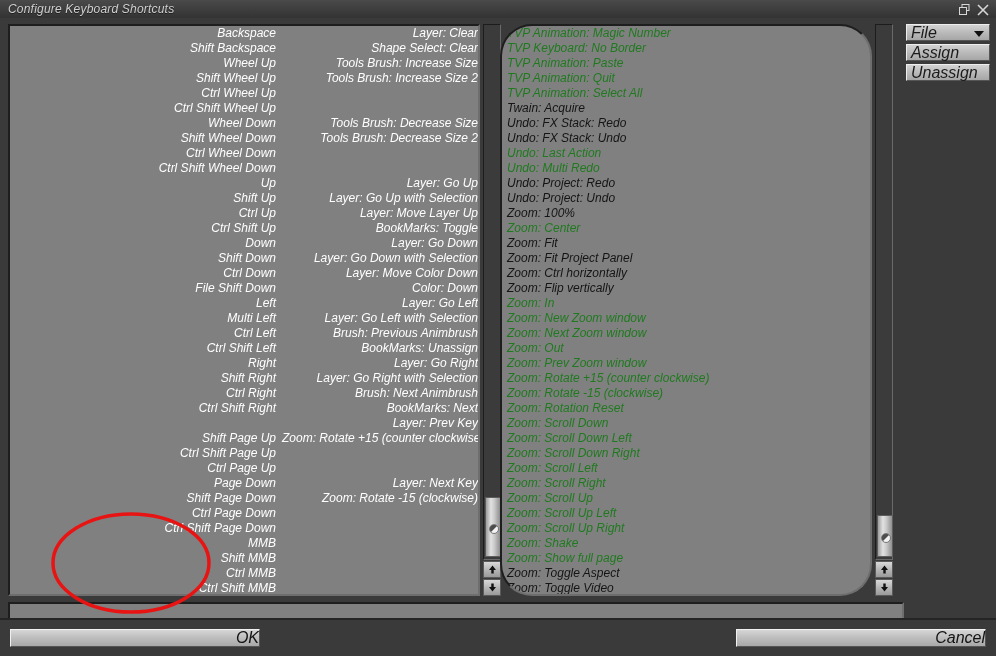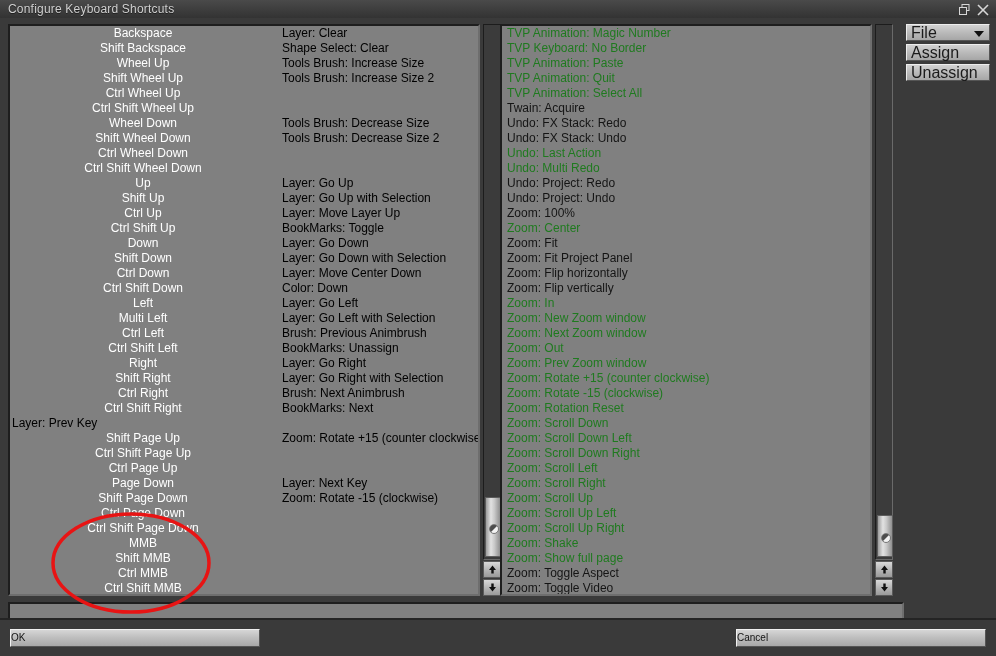--- a/index.html
+++ b/index.html
@@ -2,21 +2,21 @@
 <html><head>
 <meta charset="utf-8">
 <style>
   html,body{margin:0;padding:0;}
   body{
     width:996px;height:656px;overflow:hidden;
     background:#3a3a3a;
     font-family:"Liberation Sans", sans-serif;
     -webkit-font-smoothing:none;
   }
-  #app{position:relative;width:952px;height:656px;}
+  #app{position:relative;width:952px;height:656px;font-style:italic;}
 
   
   .titlebar{
     position:absolute;left:0;top:0;width:996px;height:18px;
     background:linear-gradient(to bottom,#4a4a4a 0%,#3c3c3c 60%,#333 100%);
     border-bottom:1px solid #2a2a2a;
   }
   .titlebar .title{
     position:absolute;left:8px;top:2px;
     font-size:12px;color:#cfcfcf;letter-spacing:.2px;
@@ -48,33 +48,34 @@
   }
 
   
   .list-left{
     position:absolute;left:8px;top:6px;width:472px;height:572px;
     overflow:hidden;
   }
   .list-right{
     position:absolute;left:500px;top:6px;width:372px;height:572px;
     overflow:hidden;
+    border-radius:32px;
   }
   .rows{position:absolute;left:0;top:0;right:0;}
   .row{
     height:15px;line-height:15px;font-size:12px;white-space:nowrap;
     display:flex;
   }
   .row .key{
-    width:270px;text-align:center;color:#ffffff;
+    width:270px;text-align:right;color:#ffffff;
     padding-right:4px;box-sizing:border-box;
     overflow:hidden;
   }
   .row .act{
-    color:#000000;padding-left:2px;flex:1;overflow:hidden;
+    color:#ffffff;padding-left:2px;flex:1;overflow:hidden;text-align:right;
   }
   .list-right .row{padding-left:5px;}
   .cmd{color:#141414;}
   .cmd.assigned{color:#1f7a1f;}
 
   
   .sb{
     position:absolute;width:18px;
     box-sizing:border-box;
   }
@@ -133,21 +134,21 @@
   .footer{
     position:absolute;left:0;top:618px;width:996px;height:38px;
     background:#3a3a3a;border-top:2px solid #242424;
   }
   .fbtn{
     position:absolute;top:9px;height:18px;width:250px;
     background:linear-gradient(to bottom,#d6d6d6 0%,#bfbfbf 45%,#a8a8a8 100%);
     border-top:1px solid #f0f0f0;border-left:1px solid #f0f0f0;
     border-right:1px solid #555;border-bottom:1px solid #555;
     box-sizing:border-box;
-    font-size:10px;line-height:16px;color:#141414;text-align:left;
+    font-size:16px;line-height:16px;color:#141414;text-align:right;
     cursor:default;
   }
   .fbtn.ok{left:10px;}
   .fbtn.cancel{right:10px;}
 
   
   .annot{
     position:absolute;left:0;top:0;width:996px;height:656px;
     pointer-events:none;
   }
@@ -236,24 +237,24 @@
           <div class="row">
             <div class="key">Down</div>
             <div class="act">Layer: Go Down</div>
           </div>
           <div class="row">
             <div class="key">Shift Down</div>
             <div class="act">Layer: Go Down with Selection</div>
           </div>
           <div class="row">
             <div class="key">Ctrl Down</div>
-            <div class="act">Layer: Move Center Down</div>
-          </div>
-          <div class="row">
-            <div class="key">Ctrl Shift Down</div>
+            <div class="act">Layer: Move Color Down</div>
+          </div>
+          <div class="row">
+            <div class="key">File Shift Down</div>
             <div class="act">Color: Down</div>
           </div>
           <div class="row">
             <div class="key">Left</div>
             <div class="act">Layer: Go Left</div>
           </div>
           <div class="row">
             <div class="key">Multi Left</div>
             <div class="act">Layer: Go Left with Selection</div>
           </div>
@@ -393,21 +394,21 @@
           <div class="row">
             <span class="cmd assigned">Zoom: Center</span>
           </div>
           <div class="row">
             <span class="cmd">Zoom: Fit</span>
           </div>
           <div class="row">
             <span class="cmd">Zoom: Fit Project Panel</span>
           </div>
           <div class="row">
-            <span class="cmd">Zoom: Flip horizontally</span>
+            <span class="cmd">Zoom: Ctrl horizontally</span>
           </div>
           <div class="row">
             <span class="cmd">Zoom: Flip vertically</span>
           </div>
           <div class="row">
             <span class="cmd assigned">Zoom: In</span>
           </div>
           <div class="row">
             <span class="cmd assigned">Zoom: New Zoom window</span>
           </div>

